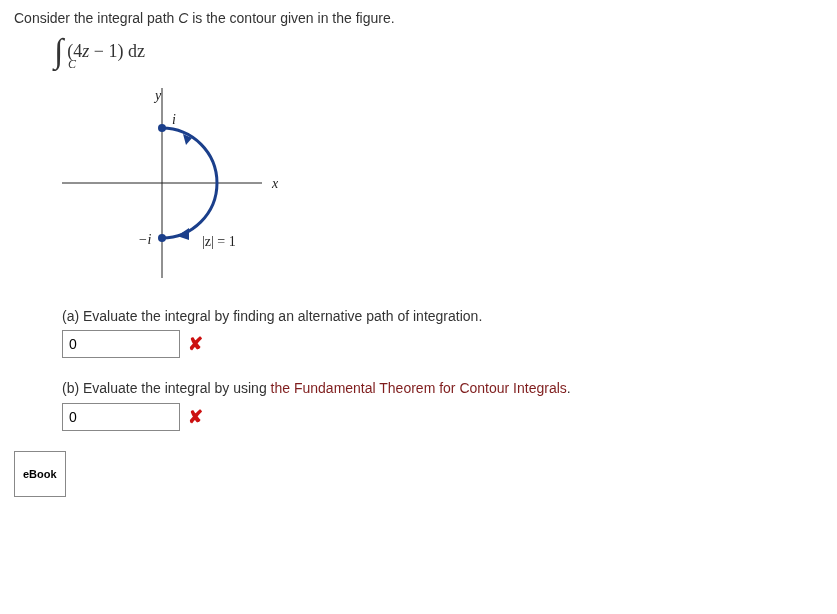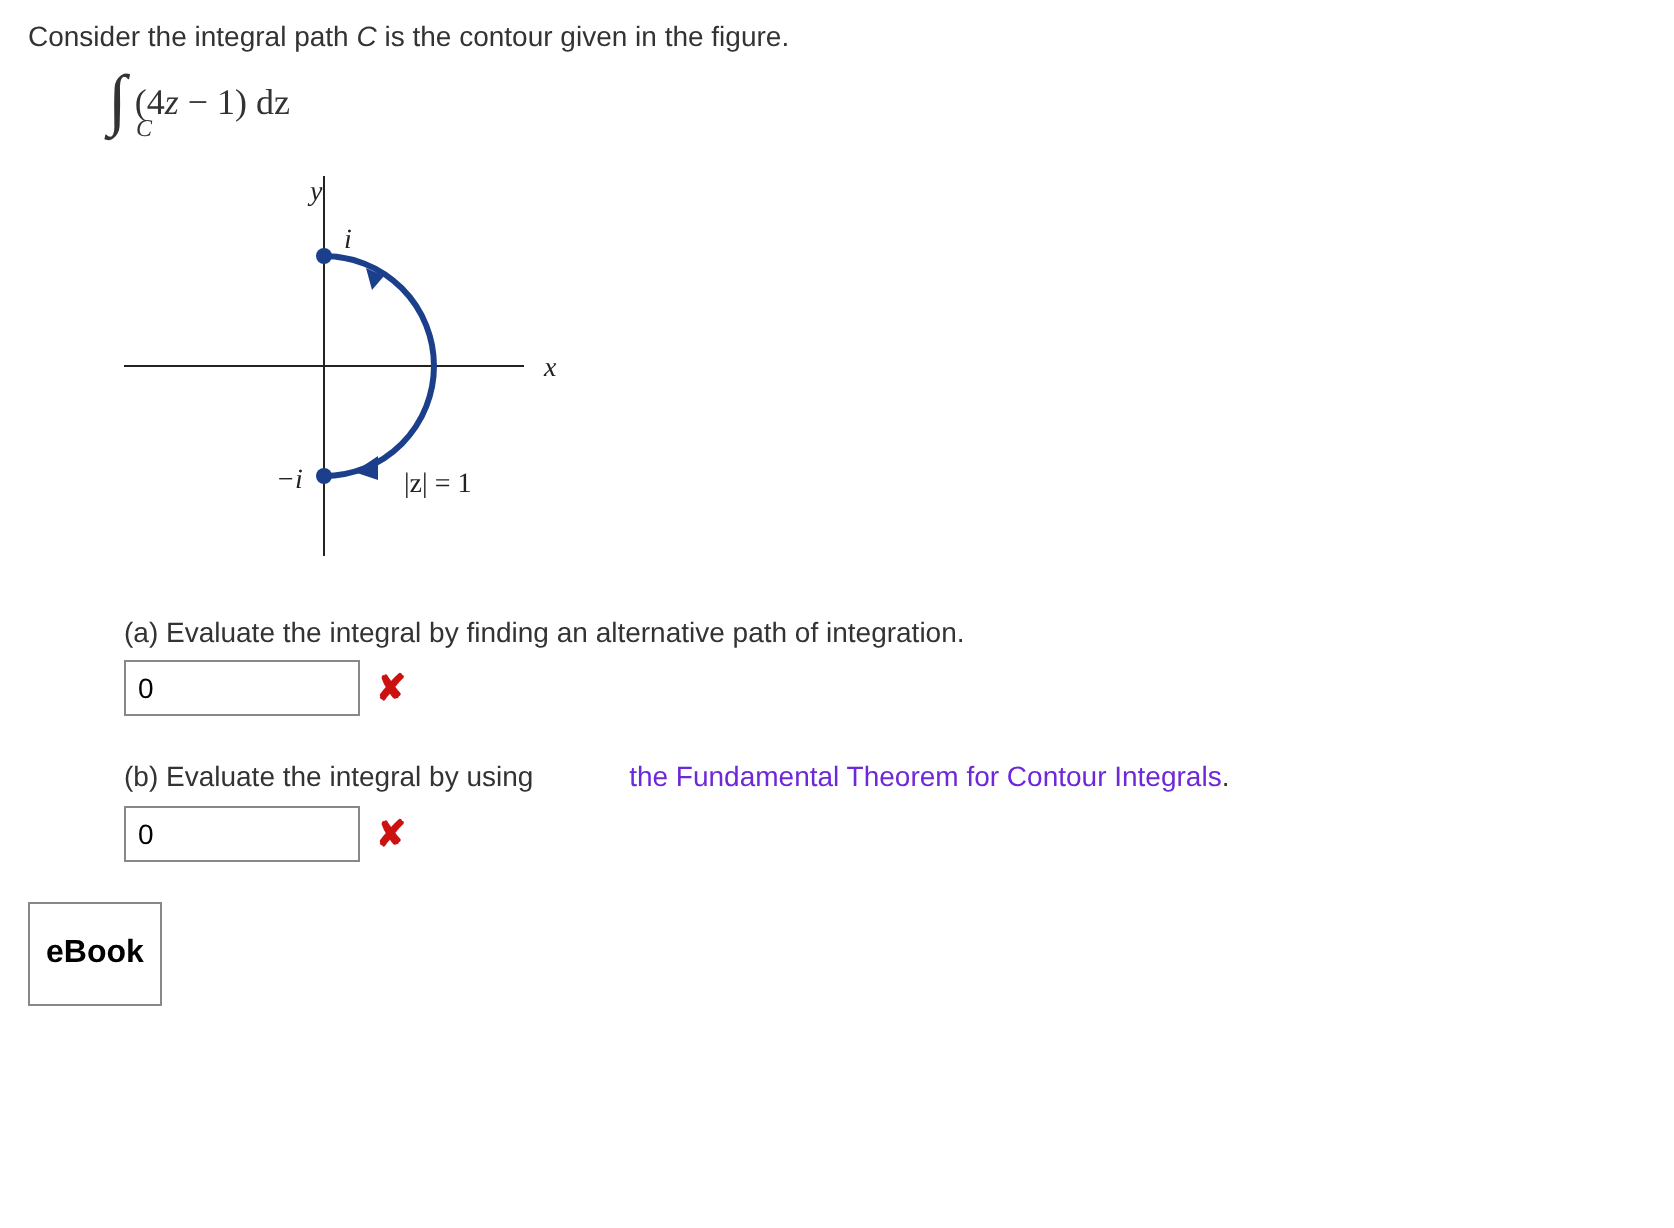--- a/index.html
+++ b/index.html
@@ -54,21 +54,21 @@
   }
   .arrowhead { fill: #1b3f8b; }
   .dot { fill: #1b3f8b; }
   .axlabel { font-size: 14px; font-style: italic; fill: #222; }
   .figlabel { font-size: 14px; fill: #222; }
 
   .part {
     margin: 6px 0 2px 48px;
     line-height: 1.45;
   }
-  .link { color: #6d28d9; margin-left: 44px; }
+  .link { color: #7f1d1d; }
   .answer-row {
     margin: 4px 0 20px 48px;
     display: flex;
     align-items: center;
     gap: 8px;
   }
   input.ans {
     width: 118px;
     height: 28px;
     border: 1px solid #888;
@@ -79,21 +79,21 @@
   .wrong-icon {
     color: #c11;
     font-weight: bold;
     font-size: 18px;
     line-height: 1;
   }
   .ebook-row {
     margin: 6px 0 0 0;
   }
   button.ebook {
-    font-size: 16px;
+    font-size: 11px;
     font-weight: bold;
     background: #fff;
     border: 1px solid #888;
     padding: 16px 8px;
     cursor: pointer;
   }
 </style>
 </head>
 <body>
 

